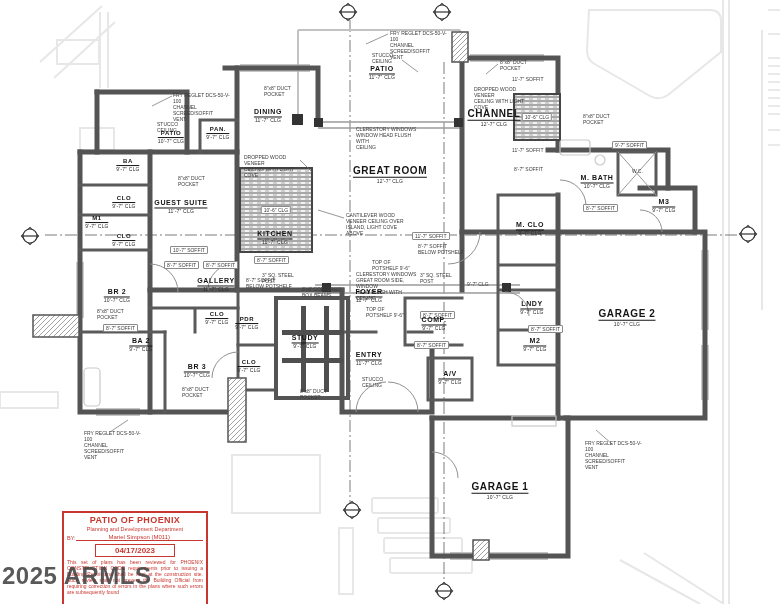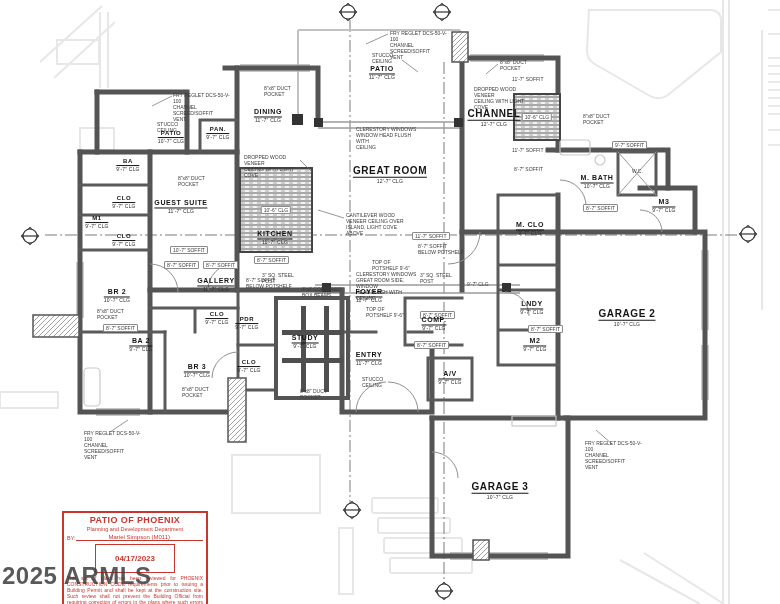--- a/index.html
+++ b/index.html
@@ -18,21 +18,21 @@
   .anno.boxed{border:1px solid #8a8a8a;background:#fff;padding:0 2px;white-space:nowrap;border-radius:1px;}
   .anno.center{transform:translate(-50%,-50%);text-align:center;}
   
   .stamp{position:absolute;left:62px;top:511px;width:146px;height:110px;border:2px solid #c9362f;
          color:#c9362f;background:rgba(255,255,255,.9);padding:2px 3px;box-sizing:border-box;z-index:8;text-align:center;}
   .stamp .s-title{font-weight:bold;font-size:9px;letter-spacing:.4px;}
   .stamp .s-dept{font-size:5.5px;margin-top:1px;}
   .stamp .s-byrow{font-size:5.5px;margin-top:2px;display:flex;align-items:flex-end;}
   .stamp .s-by{flex:0 0 auto;}
   .stamp .s-reviewer{flex:1;border-bottom:1px solid #c9362f;text-align:center;font-size:6px;}
-  .stamp .s-datebox{border:1.5px solid #c9362f;width:78px;margin:3px auto 2px auto;font-weight:bold;font-size:8px;padding:9px 0;}
+  .stamp .s-datebox{border:1.5px solid #c9362f;width:78px;margin:3px auto 2px auto;font-weight:bold;font-size:8px;padding:1px 0;}
   .stamp .s-body{font-size:5px;line-height:1.22;text-align:justify;margin-top:1px;}
   
   .watermark{position:absolute;left:2px;top:562px;font-size:24px;font-weight:bold;color:#3d3d3d;
              opacity:.85;letter-spacing:.5px;z-index:9;}
 </style>
 </head>
 <body>
 
 <div class="canvas">
 
@@ -338,21 +338,21 @@
       </div>
       <div class="room md" style="left: 450px; top: 378px;">
         <div class="rname">A/V</div>
         <div class="rclg">9'-7" CLG</div>
       </div>
       <div class="room lg" style="left: 627px; top: 317px;">
         <div class="rname">GARAGE 2</div>
         <div class="rclg">10'-7" CLG</div>
       </div>
       <div class="room lg" style="left: 500px; top: 490px;">
-        <div class="rname">GARAGE 3</div>
+        <div class="rname">GARAGE 1</div>
         <div class="rclg">10'-7" CLG</div>
       </div>
       <div class="anno" style="left: 390px; top: 30px;">FRY REGLET DCS-50-V-100
 CHANNEL SCREED/SOFFIT
 VENT</div>
       <div class="anno" style="left: 372px; top: 52px;">STUCCO
 CEILING</div>
       <div class="anno" style="left: 173px; top: 92px;">FRY REGLET DCS-50-V-100
 CHANNEL SCREED/SOFFIT
 VENT</div>

